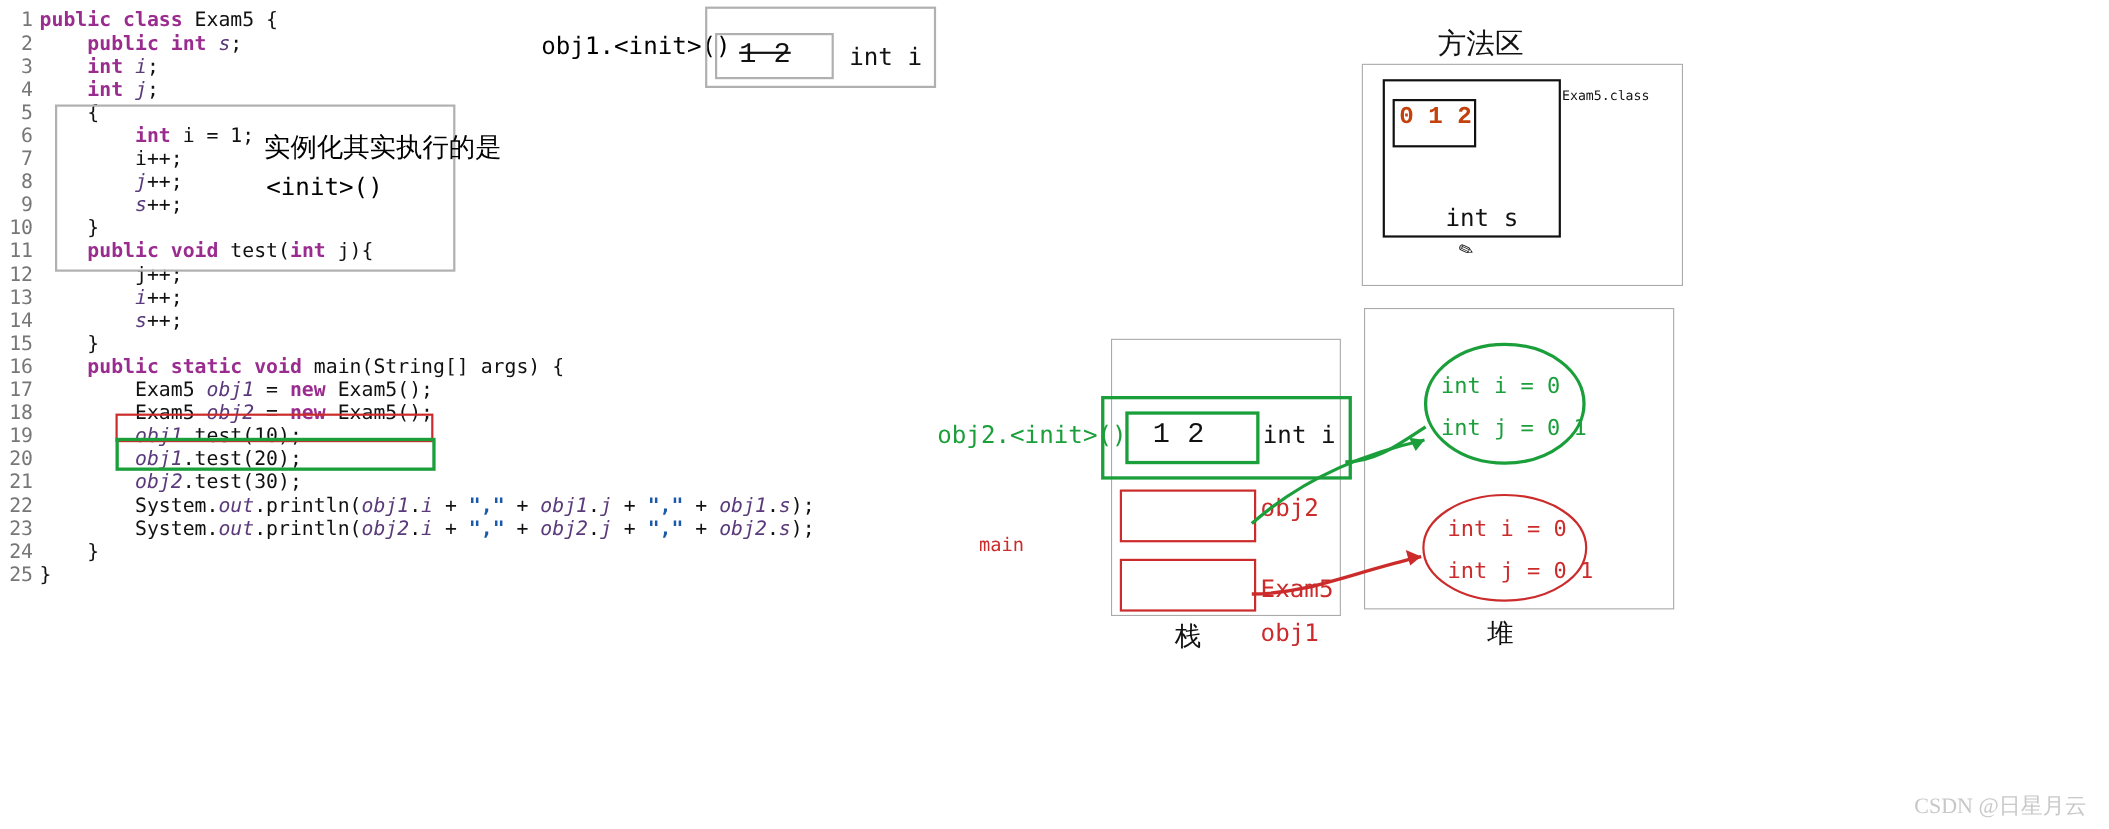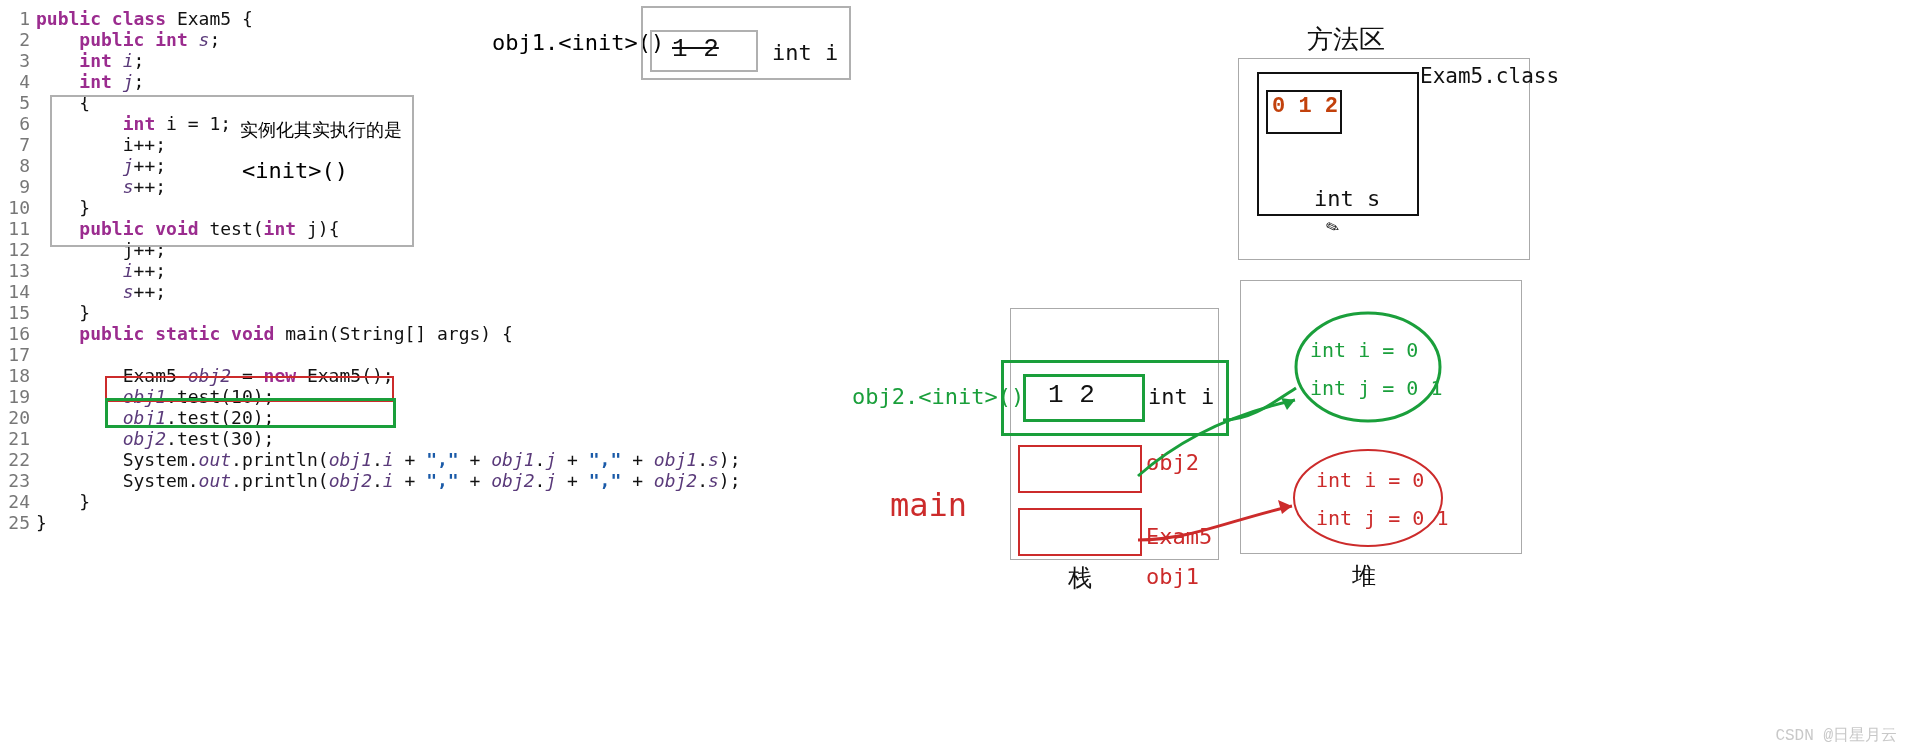--- a/index.html
+++ b/index.html
@@ -18,21 +18,21 @@
   .box-red{position:absolute;border:2px solid #cc2b2b}
   .lbl-grey{position:absolute;color:#000000}
   .lbl-green{position:absolute;color:#1a9f3b}
   .lbl-red{position:absolute;color:#cc2b2b}
   .lbl-black{position:absolute;color:#111}
   .bigbox{position:absolute;border:2px solid #111}
   .thinbox{position:absolute;border:1px solid #aaa}
   .hand{font-family:Liberation Mono, monospace}
   .greenhand{color:#c2410c;font-weight:bold}
   svg{position:absolute;left:0;top:0;pointer-events:none}
-  .watermark{position:absolute;right:20px;bottom:8px;color:#c8c8c8;font-size:16px;font-family:Liberation Mono, monospace}
+  .watermark{position:absolute;right:20px;bottom:8px;color:#c8c8c8;font-size:20px;font-family:Liberation Serif, serif}
 </style>
 </head>
 <body>
 
 <div class="wrap">
 
   <div class="code" id="code-host">
       <div class="line">
         <div class="gutter">1</div>
         <div class="src"><span class="kw">public class</span><span class="txt"> Exam5 {</span></div>
@@ -92,20 +92,21 @@
       <div class="line">
         <div class="gutter">15</div>
         <div class="src"><span class="txt">    }</span></div>
       </div>
       <div class="line">
         <div class="gutter">16</div>
         <div class="src"><span class="txt">    </span><span class="kw">public static void</span><span class="txt"> main(String[] args) {</span></div>
       </div>
       <div class="line">
         <div class="gutter">17</div>
+        <div class="src"><span class="txt">        Exam5 </span><span class="id">obj1</span><span class="txt"> = </span><span class="kw">new</span><span class="txt"> Exam5();</span></div>
       </div>
       <div class="line">
         <div class="gutter">18</div>
         <div class="src"><span class="txt">        Exam5 </span><span class="id">obj2</span><span class="txt"> = </span><span class="kw">new</span><span class="txt"> Exam5();</span></div>
       </div>
       <div class="line">
         <div class="gutter">19</div>
         <div class="src"><span class="txt">        </span><span class="id">obj1</span><span class="txt">.test(10);</span></div>
       </div>
       <div class="line">
@@ -128,50 +129,50 @@
         <div class="gutter">24</div>
         <div class="src"><span class="txt">    }</span></div>
       </div>
       <div class="line">
         <div class="gutter">25</div>
         <div class="src"><span class="txt">}</span></div>
       </div>
     </div>
 
   <div class="box-grey" style="left:50px;top:95px;width:360px;height:148px"></div>
-  <span class="lbl-grey" style="left:240px;top:118px;font-size:18px">实例化其实执行的是</span>
+  <span class="lbl-grey" style="left:240px;top:118px;font-size:24px">实例化其实执行的是</span>
   <span class="lbl-grey" style="left:242px;top:158px;font-size:22px">&lt;init&gt;()</span>
 
   <div class="box-red" style="left:105px;top:376px;width:285px;height:22px"></div>
   <div class="box-green" style="left:105px;top:398px;width:285px;height:24px"></div>
 
   <span class="lbl-grey" style="left:492px;top:30px;font-size:22px">obj1.&lt;init&gt;()</span>
   <div class="box-grey" style="left:641px;top:6px;width:206px;height:70px"></div>
   <div class="box-grey" style="left:650px;top:30px;width:104px;height:38px"></div>
   <span class="lbl-black hand" style="left:672px;top:34px;font-size:26px;text-decoration:line-through">1 2</span>
   <span class="lbl-black" style="left:772px;top:40px;font-size:22px">int i</span>
 
   <span class="lbl-black" style="left:1307px;top:22px;font-size:26px">方法区</span>
   <div class="thinbox" style="left:1238px;top:58px;width:290px;height:200px"></div>
-  <span class="lbl-black" style="left:1420px;top:64px;font-size:21px">Exam5.class</span>
+  <span class="lbl-black" style="left:1420px;top:80px;font-size:12px">Exam5.class</span>
   <div class="bigbox" style="left:1257px;top:72px;width:158px;height:140px"></div>
   <div class="bigbox" style="left:1266px;top:90px;width:72px;height:40px"></div>
   <span class="lbl-black hand greenhand" style="left:1272px;top:94px;font-size:22px">0 1 2</span>
   <span class="lbl-black" style="left:1314px;top:186px;font-size:22px">int s</span>
   <span class="lbl-black" style="left:1326px;top:214px;font-size:20px;transform:rotate(-20deg)">✎</span>
 
   <div class="thinbox" style="left:1010px;top:308px;width:207px;height:250px"></div>
 
   <span class="lbl-green" style="left:852px;top:384px;font-size:22px">obj2.&lt;init&gt;()</span>
   <div class="box-green" style="left:1001px;top:360px;width:222px;height:70px"></div>
   <div class="box-green" style="left:1023px;top:374px;width:116px;height:42px"></div>
   <span class="lbl-black hand" style="left:1048px;top:380px;font-size:26px">1 2</span>
   <span class="lbl-black" style="left:1148px;top:384px;font-size:22px">int i</span>
 
-  <span class="lbl-red" style="left:890px;top:486px;font-size:32px">main</span>
+  <span class="lbl-red" style="left:890px;top:486px;font-size:17px">main</span>
   <div class="box-red" style="left:1018px;top:445px;width:120px;height:44px"></div>
   <span class="lbl-red" style="left:1146px;top:450px;font-size:22px">obj2</span>
   <div class="box-red" style="left:1018px;top:508px;width:120px;height:44px"></div>
   <span class="lbl-red" style="left:1146px;top:524px;font-size:22px">Exam5</span>
   <span class="lbl-red" style="left:1146px;top:564px;font-size:22px">obj1</span>
   <span class="lbl-black" style="left:1068px;top:562px;font-size:24px">栈</span>
 
   <div class="thinbox" style="left:1240px;top:280px;width:280px;height:272px"></div>
   <span class="lbl-black" style="left:1352px;top:560px;font-size:24px">堆</span>
 

